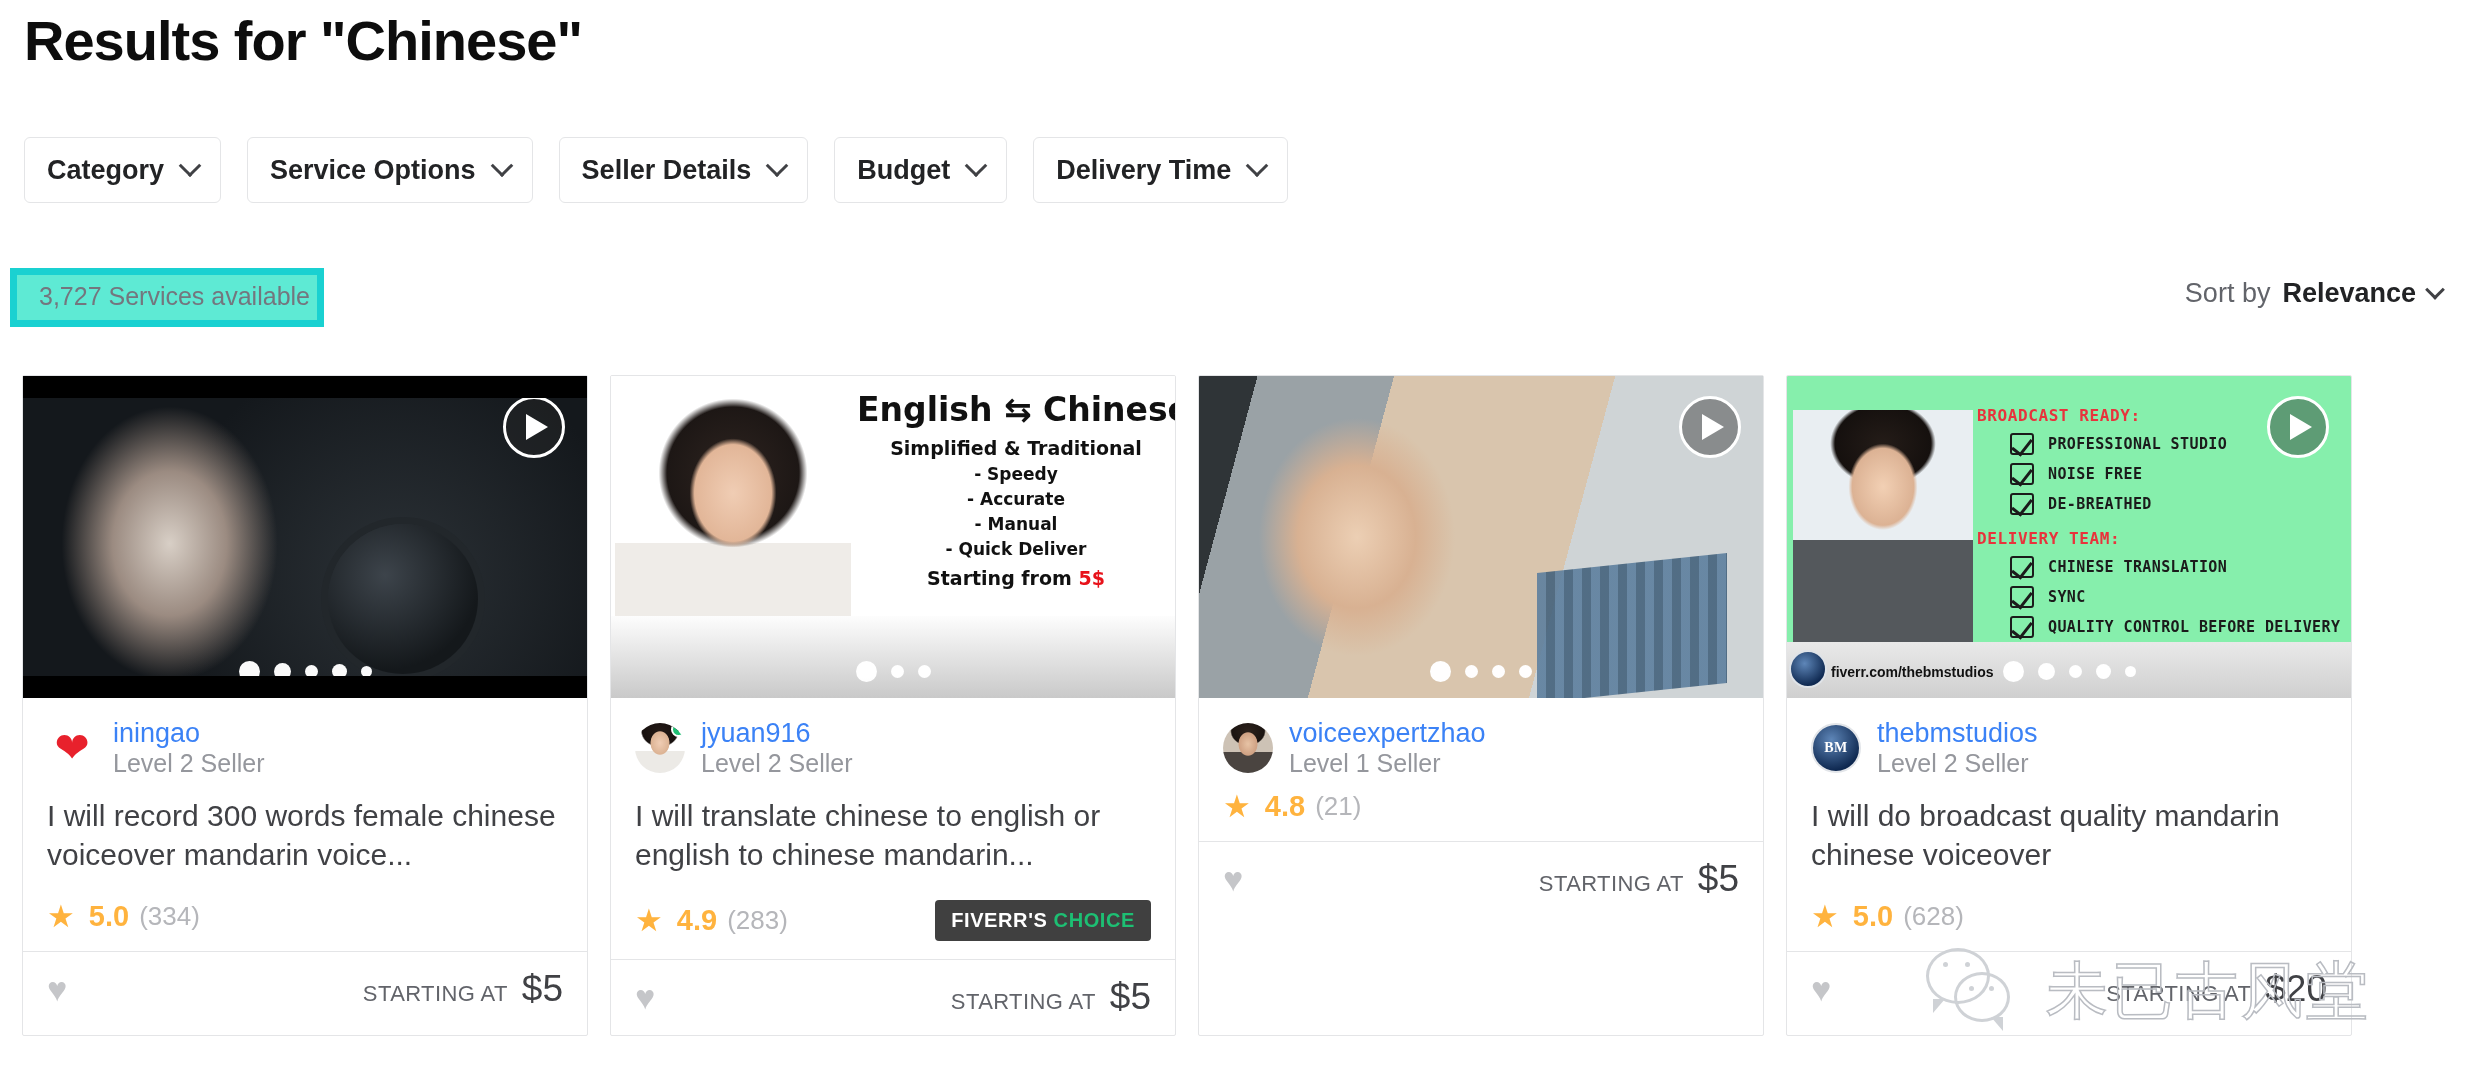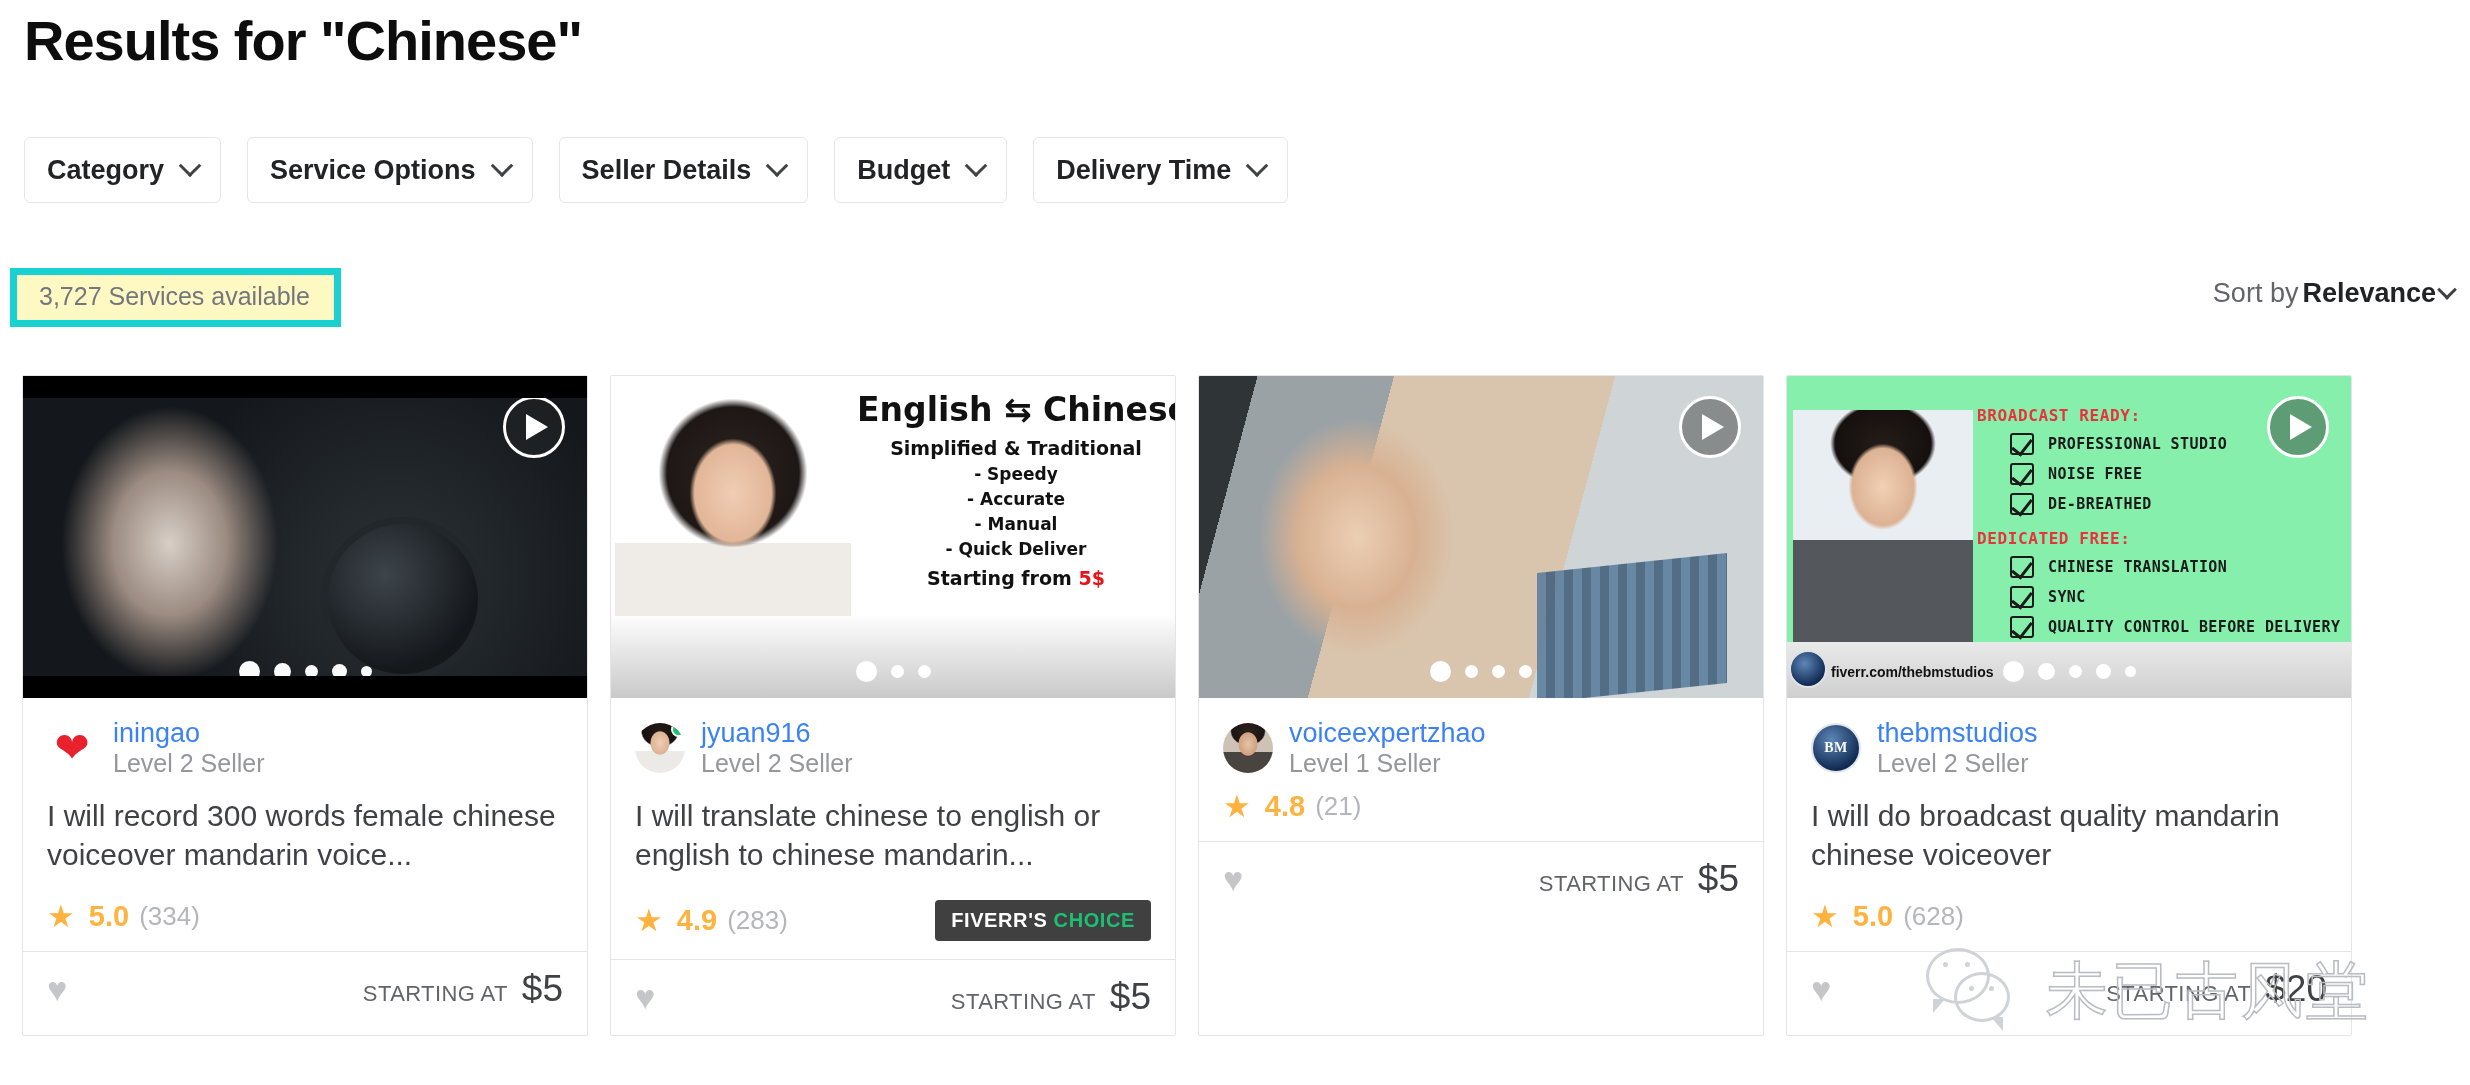--- a/index.html
+++ b/index.html
@@ -49,27 +49,27 @@
     position: absolute; left: 1px; top: 1px;
     width: 32px; height: 32px; border-radius: 50%;
     background: #fff; box-shadow: 0 1px 3px rgba(0,0,0,.28);
   }
   .toggle-group .lbl { font-size: 28px; color: #404145; white-space: nowrap; }
 
   
   .results-row { position: absolute; left: 0; right: 0; top: 268px; height: 64px; }
   .count-box {
     position: absolute; left: 10px; top: 0;
-    border: 7px solid #1ad1d1; background: #fef9c3;
-    padding: 7px 24px 9px 22px;
+    border: 7px solid #1ad1d1; background: #5eead4;
+    padding: 7px 7px 9px 22px;
   }
   .count-box .txt { font-size: 25px; color: #74767e; white-space: nowrap; }
   .sort {
-    position: absolute; right: 16px; top: 10px;
-    display: flex; align-items: center; gap: 4px; cursor: pointer;
+    position: absolute; right: 28px; top: 10px;
+    display: flex; align-items: center; gap: 12px; cursor: pointer;
   }
   .sort .by { font-size: 27px; color: #62646a; }
   .sort .val { font-size: 27px; font-weight: bold; color: #222325; }
   .sort .chev { width: 14px; height: 14px; border-width: 3px; }
 
   
   .grid {
     position: absolute; left: 22px; top: 375px;
     display: flex; gap: 22px;
   }
@@ -471,21 +471,21 @@
               <span class="cl-t">PROFESSIONAL STUDIO</span>
             </div>
           <div class="cl-r">
               <span class="cbx"></span>
               <span class="cl-t">NOISE FREE</span>
             </div>
           <div class="cl-r">
               <span class="cbx"></span>
               <span class="cl-t">DE-BREATHED</span>
             </div>
-          <div class="cl-h">DEDICATED FREE:</div>
+          <div class="cl-h">DELIVERY TEAM:</div>
           <div class="cl-r">
               <span class="cbx"></span>
               <span class="cl-t">CHINESE TRANSLATION</span>
             </div>
           <div class="cl-r">
               <span class="cbx"></span>
               <span class="cl-t">SYNC</span>
             </div>
           <div class="cl-r">
               <span class="cbx"></span>

